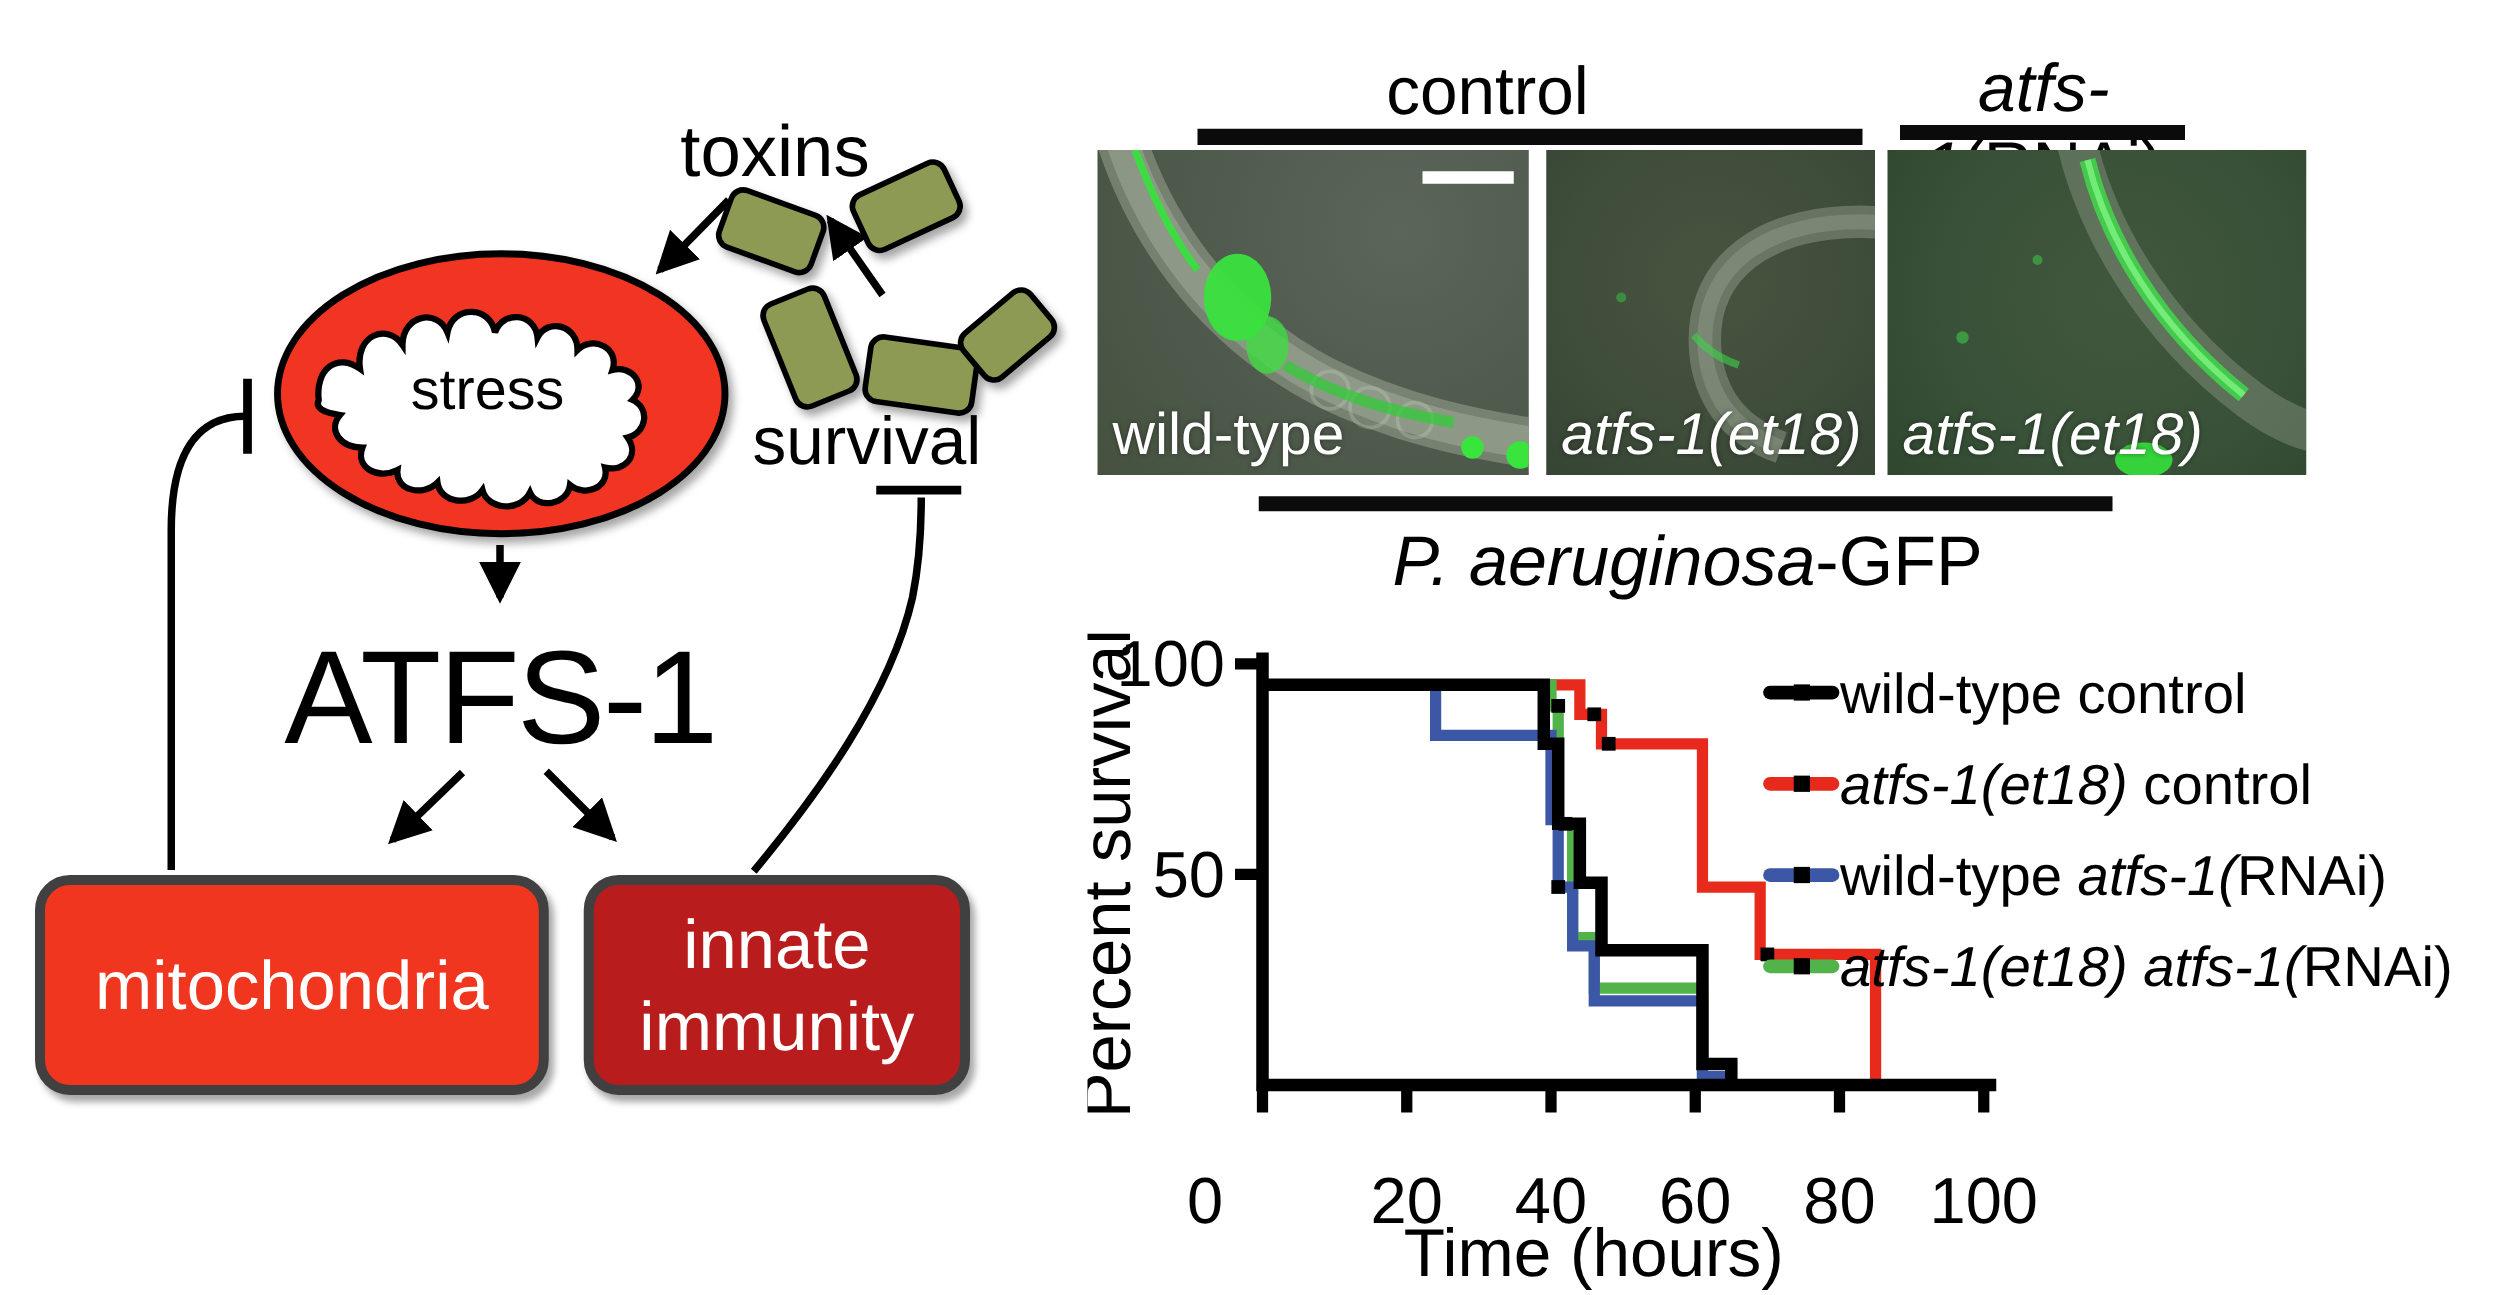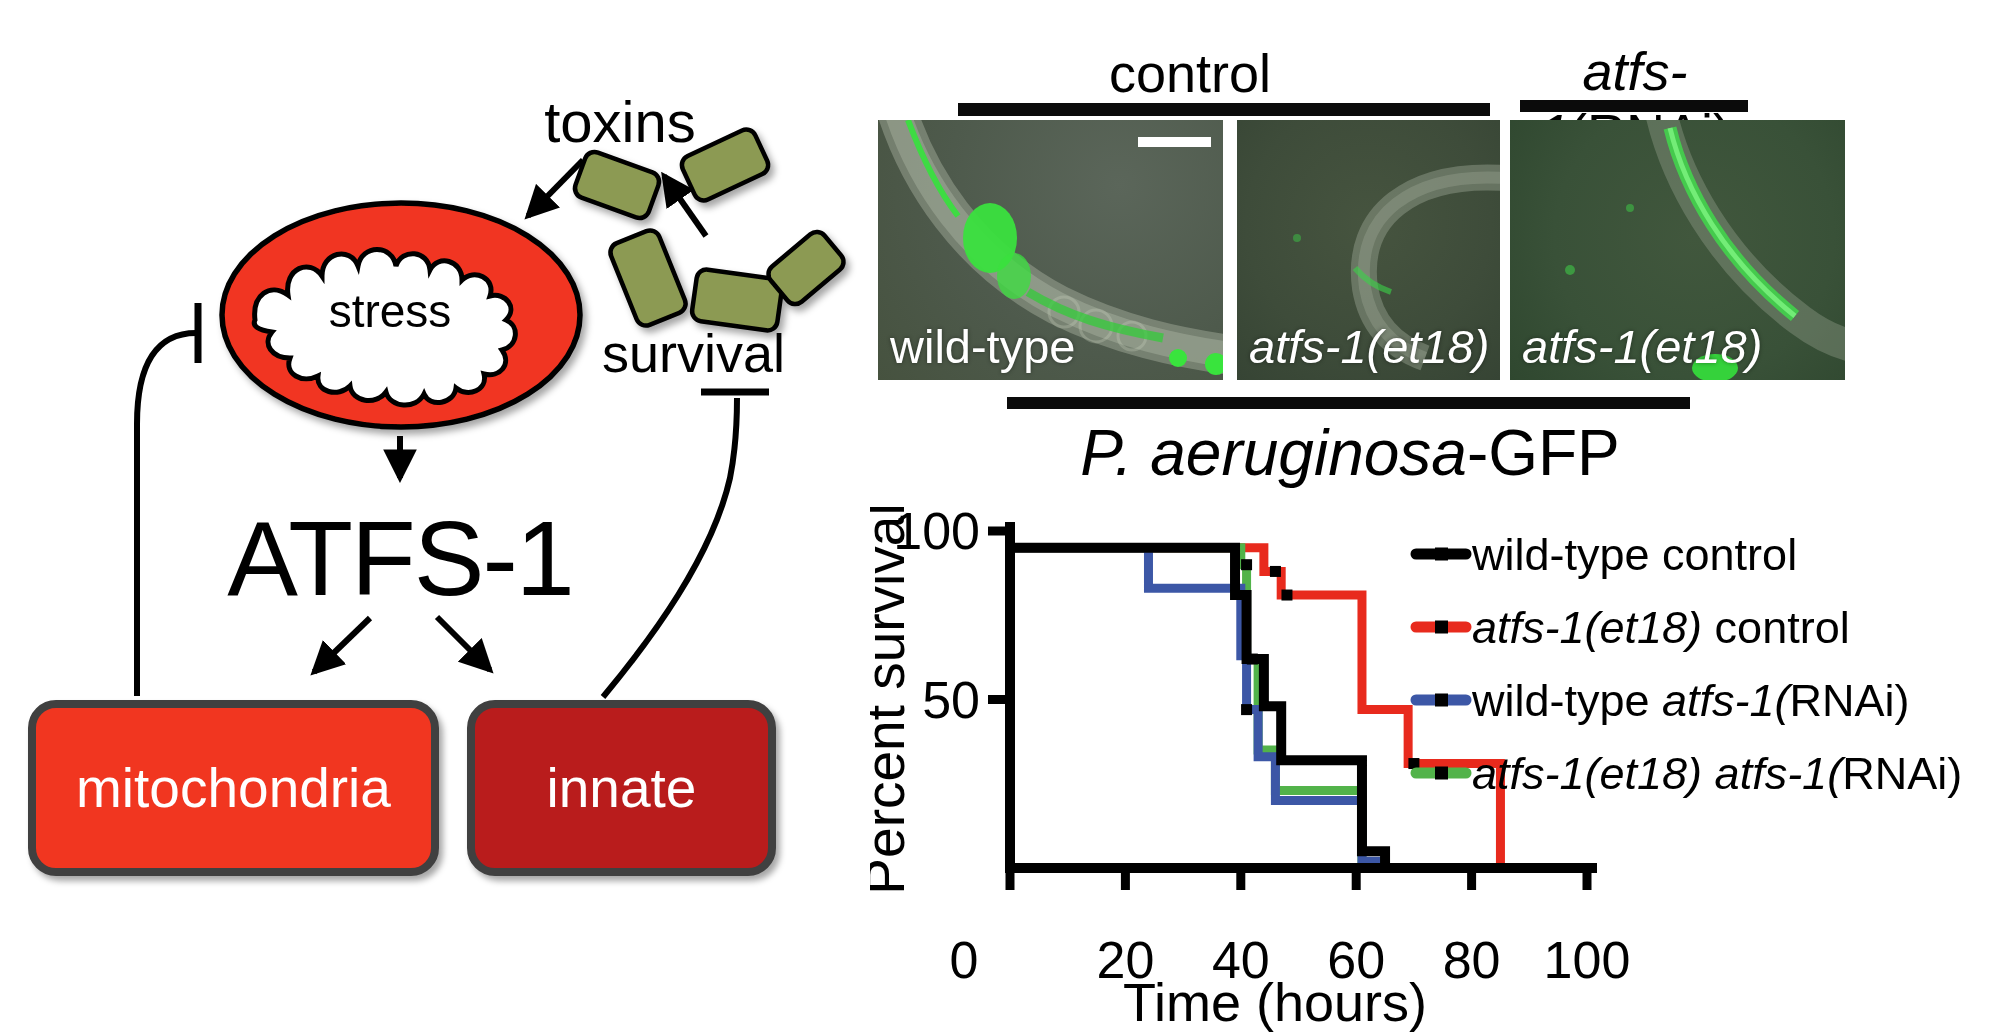--- a/index.html
+++ b/index.html
@@ -17,21 +17,21 @@
   .box-red{left:28px;top:700px;width:395px;height:160px;}
   .box-green{left:467px;top:700px;width:293px;height:160px;}
   
   .hdr{font-size:54px;}
   .hdr-control{left:1040px;top:42px;width:300px;text-align:center;}
   .hdr-rnai{left:1500px;top:40px;width:270px;text-align:center;}
   .bar{background:#0b0b0b;}
   .bar-control{left:958px;top:103px;width:532px;height:13px;}
   .bar-rnai{left:1520px;top:100px;width:228px;height:12px;}
   .bar-bottom{left:1007px;top:397px;width:683px;height:12px;}
-  .caption{left:1020px;top:416px;width:660px;font-size:64px;text-align:center;}
+  .caption{left:1020px;top:416px;width:660px;font-size:56px;text-align:center;}
   
   .panel{overflow:hidden;}
   .panel svg{position:absolute;left:0;top:0;}
   .p1{left:878px;top:120px;width:345px;height:260px;
       background:radial-gradient(circle at 70% 25%,#5b665a 0%,#4e5a4c 55%,#46523f 100%);}
   .p2{left:1237px;top:120px;width:263px;height:260px;
       background:radial-gradient(circle at 50% 40%,#46543f 0%,#3e4c3a 60%,#364434 100%);}
   .p3{left:1510px;top:120px;width:335px;height:260px;
       background:radial-gradient(circle at 55% 45%,#41573d 0%,#395138 60%,#2f472f 100%);}
   .plabel{position:absolute;left:12px;bottom:6px;color:#fff;font-size:47px;white-space:nowrap;
@@ -89,20 +89,21 @@
   <div class="abs stress">stress</div>
   <div class="abs toxins">toxins</div>
   <div class="abs pathogen">survival</div>
   <div class="abs atfs1">ATFS-1</div>
 
   <div class="abs pbox box-red" style="background: rgb(241, 54, 32);">
     <div>mitochondria</div>
   </div>
   <div class="abs pbox box-green" style="background: #b91c1c;">
     <div>innate</div>
+    <div>immunity</div>
   </div>
 
   <div class="abs hdr hdr-control"><span style="font-style: normal;">control</span></div>
   <div class="abs hdr hdr-rnai"><span style="font-style: italic;">atfs-1</span><span style="font-style: normal;">(RNAi)</span></div>
   <div class="abs bar bar-control"></div>
   <div class="abs bar bar-rnai"></div>
 
   <div class="abs panel p1">
     <svg width="345" height="260" viewBox="0 0 345 260">
       <path d="M18,-12 C40,58 90,138 180,185 C240,215 300,228 360,236" fill="none" stroke="#a8b2a0" stroke-opacity=".45" stroke-width="40"></path>

